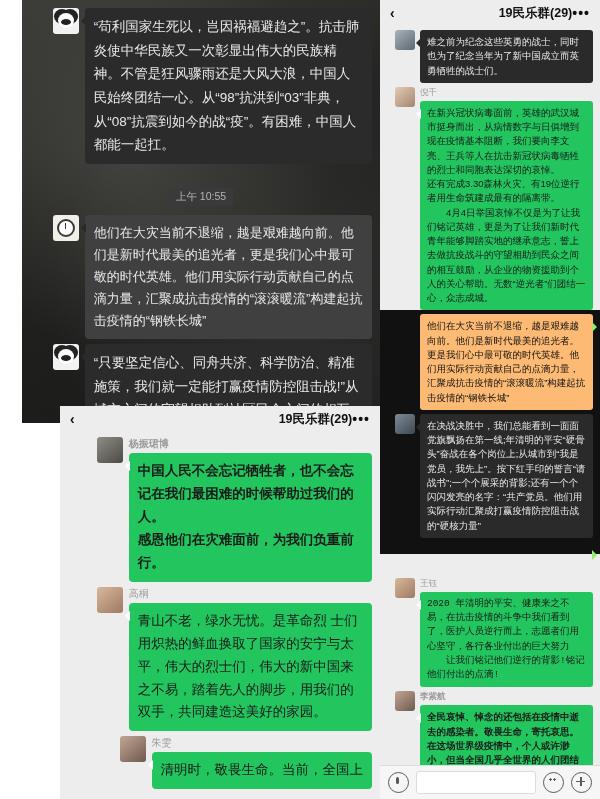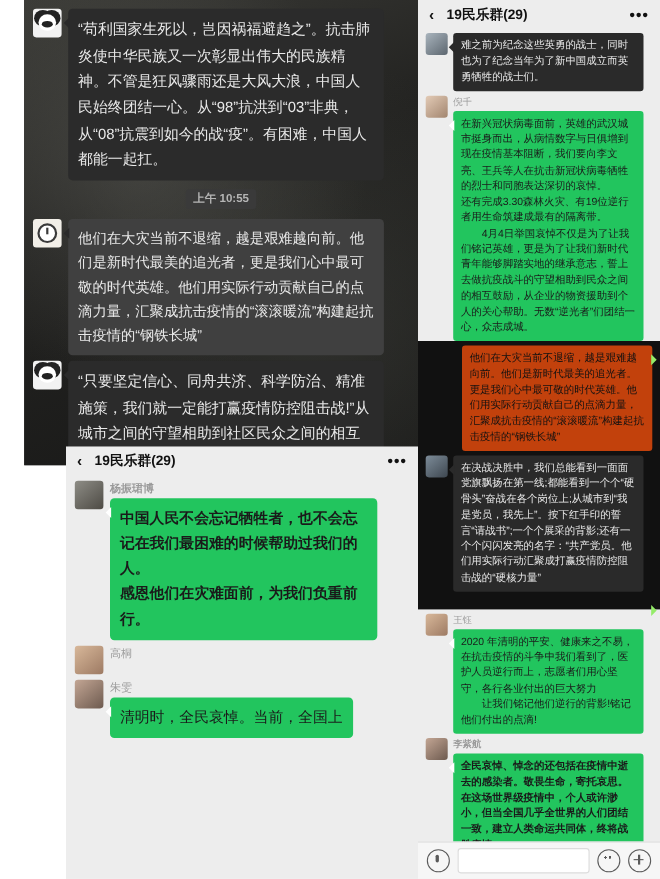--- a/index.html
+++ b/index.html
@@ -36,28 +36,29 @@
     height: 26px;
     font-size: 12.5px;
     font-weight: bold;
   }
   .hdr.light-h { background: #ededed; color: #111111; }
   .hdr .back {
     font-size: 14px;
     line-height: 1;
     width: 14px;
   }
-  .hdr .title { flex: 1; text-align: left; padding-left: 2px; }
+  .hdr .title { flex: 1; text-align: right; padding-left: 2px; }
   .hdr .dots { letter-spacing: 1px; font-size: 14px; }
 
   .msgrow {
     display: flex;
     align-items: flex-start;
     box-sizing: border-box;
     padding: 5px 8px 0 8px;
+    justify-content: flex-end;
   }
   .msgrow.out { justify-content: flex-end; }
 
   .avatar {
     width: 26px;
     height: 26px;
     border-radius: 3px;
     flex: 0 0 26px;
     margin-right: 6px;
     overflow: hidden;
@@ -119,42 +120,41 @@
     position: relative;
     border-radius: 4px;
     padding: 7px 9px;
     font-size: 12.5px;
     line-height: 1.55;
     white-space: pre-wrap;
     word-break: break-word;
   }
   .bubble.grey-dark { background: #2a2a2a; color: #e9e9e9; }
   .bubble.white { background: #22c55e; color: #1a1a1a; }
-  .bubble.green { background: #c2410c; color: #111111; }
+  .bubble.green { background: #fdba74; color: #111111; }
   .bubble::before {
     content: "";
     position: absolute;
     top: 8px;
     width: 0; height: 0;
     border: 5px solid transparent;
   }
   .bubble.grey-dark::before { left: -9px; border-right-color: #2a2a2a; }
   .bubble.white::before { left: -9px; border-right-color: #ffffff; }
   .bubble.green::before { right: -9px; border-left-color: #95ec69; }
 
   .timepill {
     display: block;
-    margin: 8px auto 4px auto;
+    margin: 24px auto 4px auto;
     width: max-content;
     background: #d6d6d6;
     color: #5a5a5a;
     font-size: 10.5px;
     padding: 2px 7px;
     border-radius: 3px;
-    font-weight: bold;
   }
   .timepill.dark-pill { background: #3a3a3a; color: #b5b5b5; }
 
   
   #panelA { left: 22px; top: 0px; width: 358px; height: 423px; background:#141414; }
   #panelA .bgphoto {
     position: absolute;
     left: 0; top: 0; right: 0; bottom: 0;
     background:
       radial-gradient(circle at 30% 35%, rgba(90,90,85,0.55), rgba(0,0,0,0) 55%),
@@ -277,28 +277,29 @@
           <div class="sender">杨振珺博</div>
           <div class="bubble white" style="font-size:13.5px;line-height:1.7;">中国人民不会忘记牺牲者，也不会忘记在我们最困难的时候帮助过我们的人。
 感恩他们在灾难面前，为我们负重前行。</div>
         </div>
       </div>
 
       <div class="msgrow">
         <div class="avatar p2"></div>
         <div class="bubblewrap" style="max-width:80%;">
           <div class="sender">高桐</div>
+          <div class="bubble white" style="font-size:13.5px;line-height:1.7;">青山不老，绿水无忧。是革命烈 士们用炽热的鲜血换取了国家的安宁与太平，伟大的烈士们，伟大的新中国来之不易，踏着先人的脚步，用我们的双手，共同建造这美好的家园。</div>
         </div>
       </div>
 
       <div class="msgrow">
         <div class="avatar p3"></div>
         <div class="bubblewrap" style="max-width:80%;">
           <div class="sender">朱雯</div>
-          <div class="bubble white" style="font-size:13.5px;line-height:1.7;">清明时，全民哀悼。当前，全国上</div>
+          <div class="bubble white" style="font-size:13.5px;line-height:1.7;">清明时，敬畏生命。当前，全国上</div>
         </div>
       </div>
 
     </div>
   </div>
 
   <div class="panel light" id="panelC">
 
     <div class="hdr light-h">
       <span class="back">‹</span>
@@ -329,33 +330,33 @@
 
         <div class="msgrow out r-row">
           <div class="bubblewrap" style="max-width:84%;">
             <div class="bubble green r-bubble rightbubble">他们在大灾当前不退缩，越是艰难越向前。他们是新时代最美的追光者。更是我们心中最可敬的时代英雄。他们用实际行动贡献自己的点滴力量，汇聚成抗击疫情的“滚滚暖流”构建起抗击疫情的“钢铁长城”</div>
           </div>
         </div>
 
         <div class="msgrow r-row">
           <div class="avatar p6 r-avatar"></div>
           <div class="bubblewrap" style="max-width:84%;">
-            <div class="bubble grey-dark r-bubble rightbubble">在决战决胜中，我们总能看到一面面党旗飘扬在第一线;都能看到一个个“硬骨头”奋战在各个岗位上;从城市到“我是党员，我先上”。按下红手印的誓言“请战书”;一个个展采的背影;还有一个个闪闪发亮的名字：“共产党员。他们用实际行动汇聚成打赢疫情防控阻击战的“硬核力量”</div>
+            <div class="bubble grey-dark r-bubble rightbubble">在决战决胜中，我们总能看到一面面党旗飘扬在第一线;年清明的平安“硬骨头”奋战在各个岗位上;从城市到“我是党员，我先上”。按下红手印的誓言“请战书”;一个个展采的背影;还有一个个闪闪发亮的名字：“共产党员。他们用实际行动汇聚成打赢疫情防控阻击战的“硬核力量”</div>
           </div>
         </div>
 
         <div class="msgrow out r-row" style="padding-bottom:0;">
           <div class="bubblewrap" style="max-width:84%;">
             <div class="bubble green r-bubble rightbubble" style="height:9px;padding:0;"></div>
           </div>
         </div>
 
       </div>
 
-      <div class="msgrow r-row" style="padding-top:4px;">
+      <div class="msgrow r-row" style="padding-top:24px;font-family:Liberation Mono, monospace;">
         <div class="avatar p2 r-avatar"></div>
         <div class="bubblewrap" style="max-width:84%;">
           <div class="sender r-sender">王钰</div>
           <div class="bubble white r-bubble rightbubble">2020 年清明的平安、健康来之不易，在抗击疫情的斗争中我们看到了，医护人员逆行而上，志愿者们用心坚守，各行各业付出的巨大努力
 　　让我们铭记他们逆行的背影!铭记他们付出的点滴!</div>
         </div>
       </div>
 
       <div class="msgrow r-row">
         <div class="avatar p3 r-avatar"></div>

